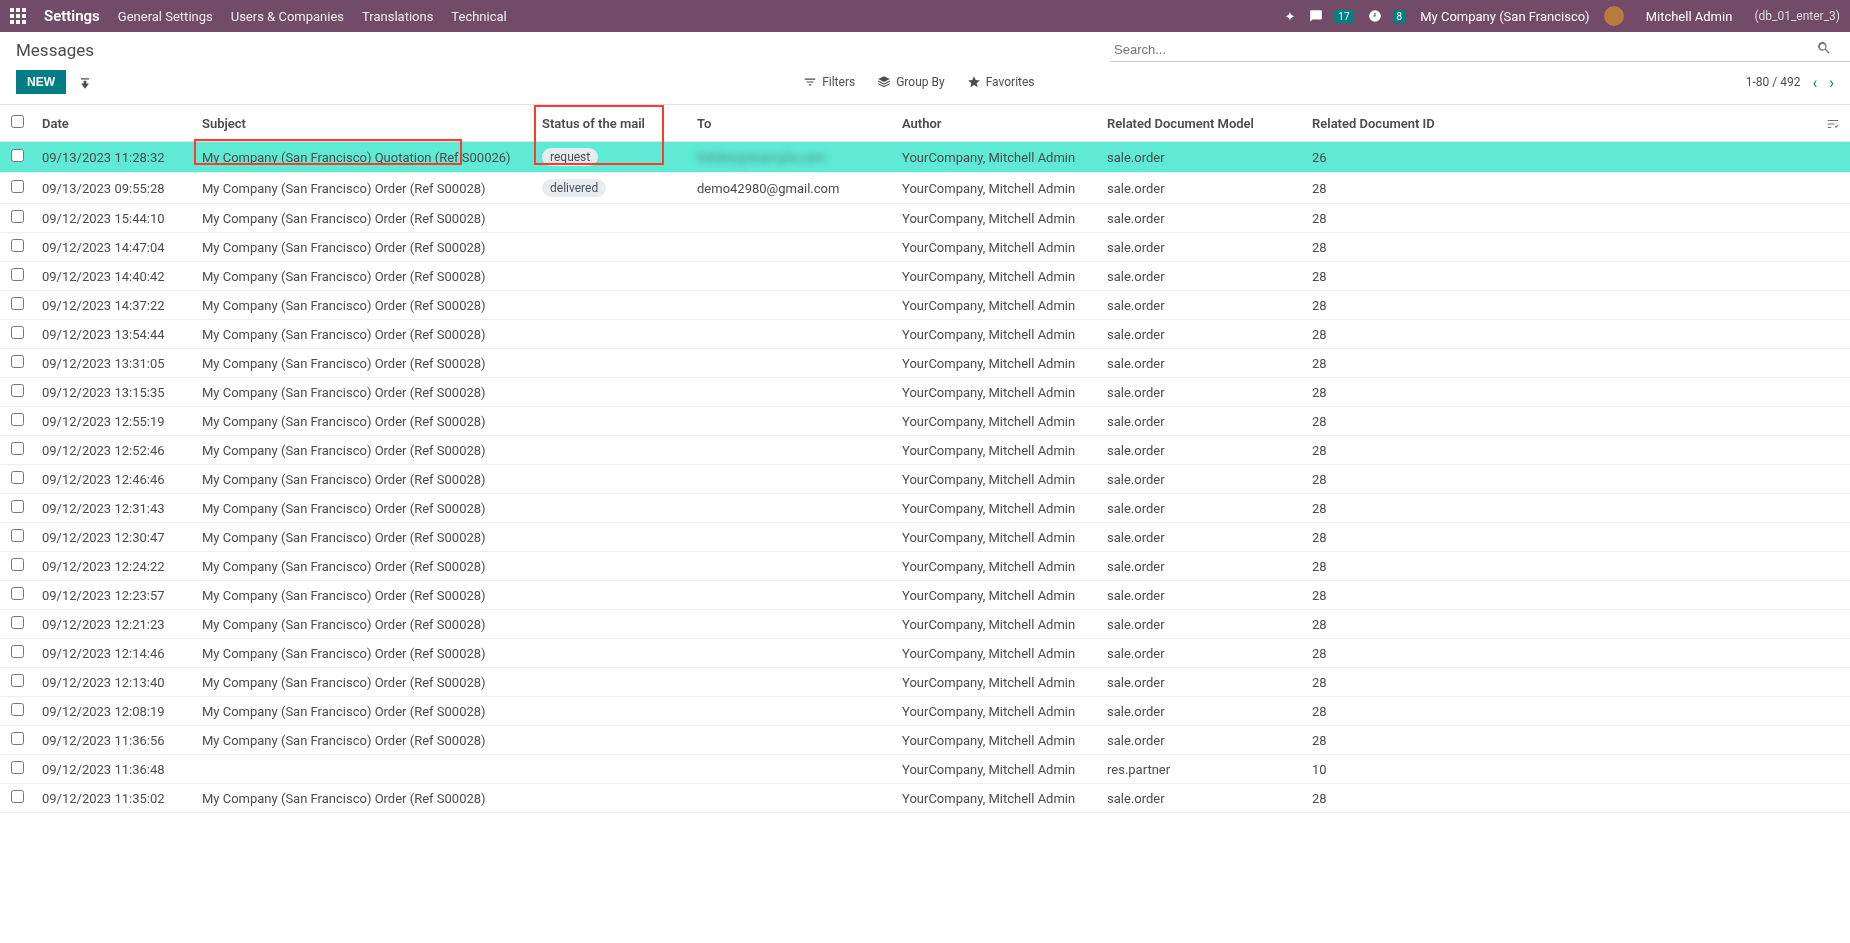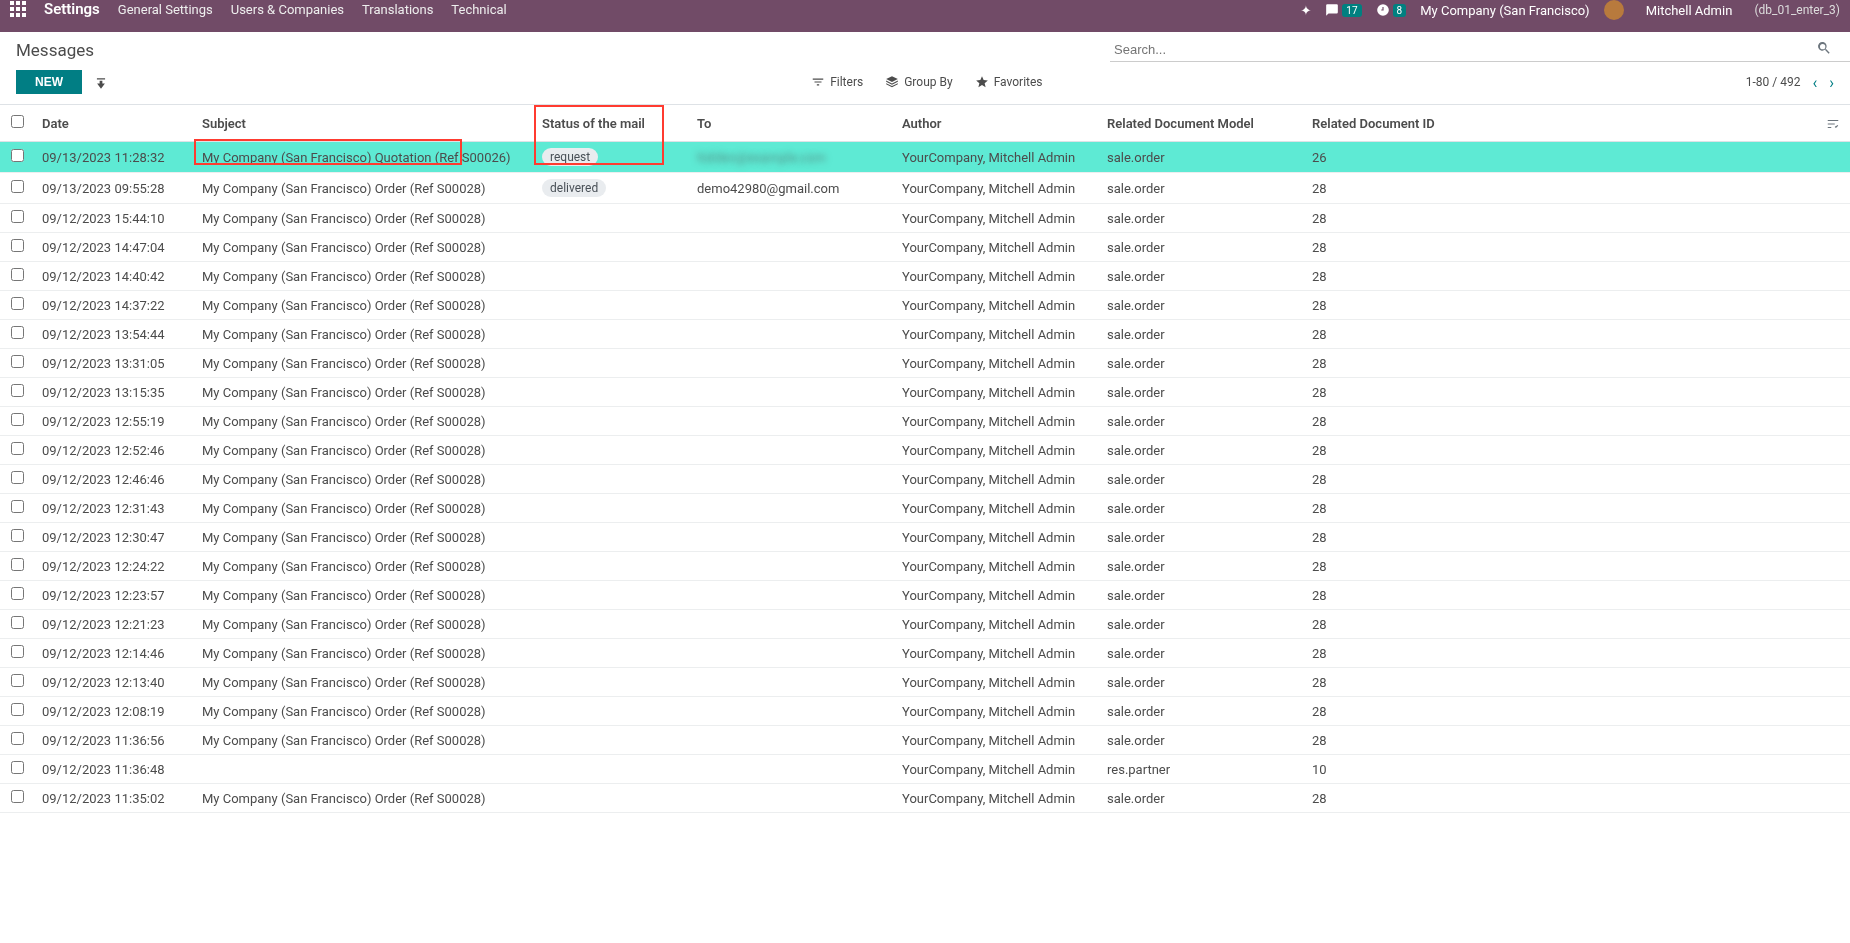--- a/index.html
+++ b/index.html
@@ -1,43 +1,43 @@
 <!DOCTYPE html>
 <html><head>
 <meta charset="utf-8">
 <style>
   * { margin: 0; padding: 0; box-sizing: border-box; }
   body { font-family: -apple-system, BlinkMacSystemFont, "Segoe UI", Roboto, Arial, sans-serif; font-size: 13px; color: #4c4c4c; background: #fff; }
   
   
-  .top-nav { background: #714B67; color: #fff; height: 32px; display: flex; align-items: flex-start; padding: 0 10px; justify-content: space-between; }
+  .top-nav { background: #714B67; color: #fff; height: 32px; display: flex; align-items: center; padding: 0 10px; justify-content: space-between; }
   .top-nav-left { display: flex; align-items: center; gap: 18px; }
   .apps-icon { width: 16px; height: 16px; display: grid; grid-template-columns: repeat(3,1fr); grid-template-rows: repeat(3,1fr); gap: 1.5px; cursor: pointer; }
   .apps-icon span { background:#fff; }
   .nav-title { font-weight: 600; font-size: 15px; }
   .nav-link { color: #eee; font-size: 13px; cursor:pointer; }
   .top-nav-right { display:flex; align-items:center; gap:14px; }
-  .bubble { display:inline-flex; align-items:center; gap:3px; cursor:pointer;}
+  .bubble { display:inline-flex; align-items:center; gap:11px; cursor:pointer;}
   .badge-sm { background:#008080; color:#fff; font-size:10px; padding:1px 4px; border-radius:3px; }
   .company { font-size:13px; color:#fff; cursor:pointer;}
   .avatar { width:20px; height:20px; border-radius:50%; background:#b87a3d; display:inline-block; vertical-align:middle; }
   .user-block { display:flex; align-items:center; gap:22px; cursor:pointer;}
   .user-block .db { color:#ddd; font-size:12px;}
   
   
   .control-panel { padding: 6px 16px 10px; border-bottom:1px solid #dee2e6; }
   .cp-row1 { display:flex; align-items:center; justify-content:space-between; }
   .breadcrumb { font-size: 17px; color:#4c4c4c; }
   .search-wrap { flex:1; max-width: 760px; margin-left:auto; position:relative; }
   .search-input { width:100%; border:none; border-bottom:1px solid #ccc; padding:4px 24px 4px 4px; font-size:13px; outline:none; color:#888;margin-left:36px;}
   .search-icon { position:absolute; right:2px; top:2px; color:#6c757d; }
   
   .cp-row2 { display:flex; align-items:center; justify-content:space-between; margin-top:8px;}
   .cp-left { display:flex; align-items:center; gap:12px;}
-  .btn-new { background:#017E84; color:#fff; border:none; padding:5px 19px; font-weight:600; font-size:12px; cursor:pointer;}
+  .btn-new { background:#017E84; color:#fff; border:none; padding:5px 11px; font-weight:600; font-size:12px; cursor:pointer;}
   .dl-icon { color:#4c4c4c; cursor:pointer; }
   .cp-mid { display:flex; gap:22px; }
   .search-opt { display:flex; align-items:center; gap:5px; color:#4c4c4c; cursor:pointer; font-size:12px;}
   .cp-right { display:flex; align-items:center; gap:12px; color:#4c4c4c;}
   .pager { font-size:12px; }
   .pager-btn { color:#017E84; cursor:pointer; font-size:16px; }
   
   
   .list-wrap { position:relative; }
   table { width:100%; border-collapse: collapse; }

